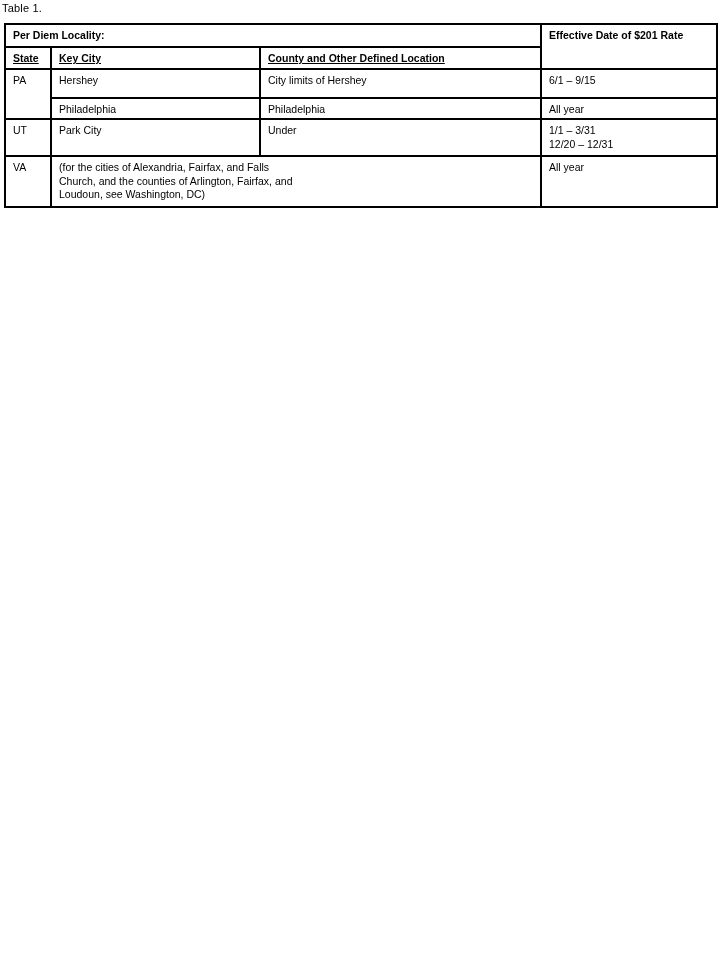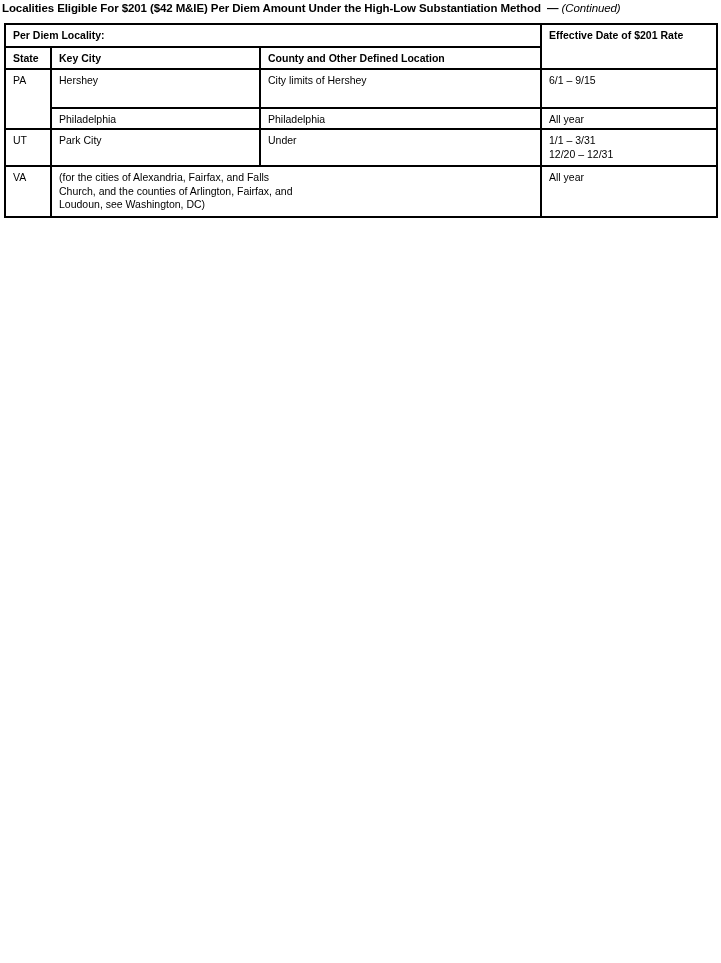--- a/index.html
+++ b/index.html
@@ -55,33 +55,33 @@
   table.perdiem th {
     font-weight: 700;
     text-align: left;
   }
   th.effective-header {
     text-align: center;
     padding-left: 4px;
     padding-right: 4px;
   }
   tr.hdr-group { height: 23px; }
-  tr.hdr-cols  { height: 15px; }
-  tr.row-1     { height: 39px; }
+  tr.hdr-cols  { height: 15px; text-decoration: underline; }
+  tr.row-1     { height: 29px; }
   tr.row-2     { height: 19px; }
   tr.row-3     { height: 37px; border-radius: 11px; }
   tr.row-4     { height: 51px; }
 </style>
 </head>
 <body>
 
 <div class="page">
 
   <div class="caption">
-    <div class="table-title"><span>Localities Eligible For $201 ($42 M&amp;IE) Per Diem Amount Under the High-Low Substantiation Method</span>&nbsp;&nbsp;<span>—</span>&nbsp;<span class="continued">(Continued)</span></div>
+    <div class="table-number">Table 1.</div>
   </div>
 
   <table class="perdiem">
     <colgroup>
       <col style="width:46px">
       <col style="width:209px">
       <col style="width:281px">
       <col style="width:176px">
     </colgroup>
     <thead>

